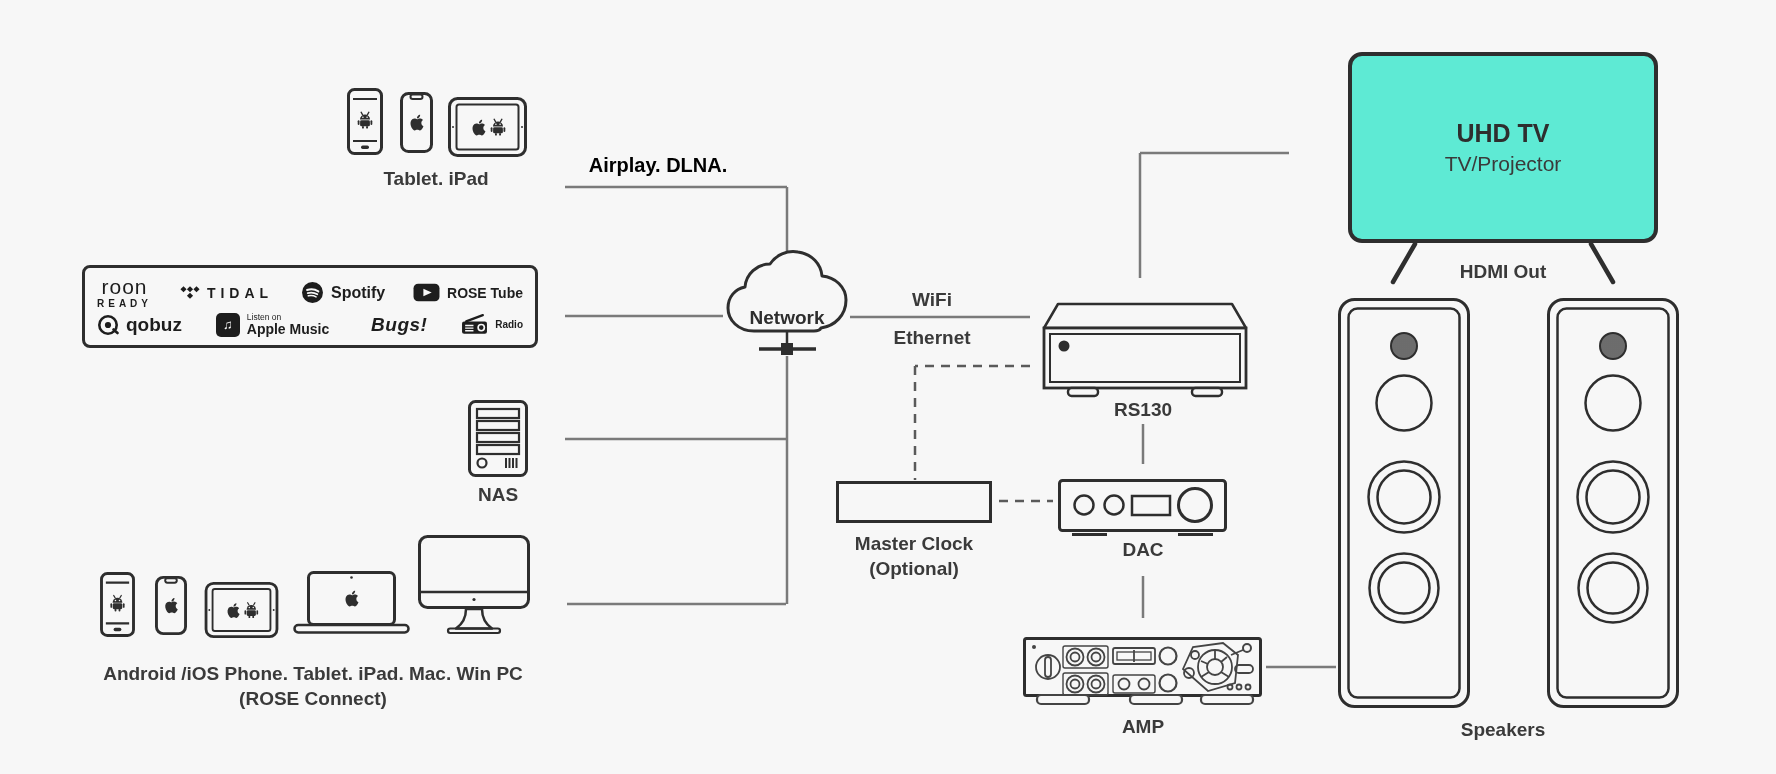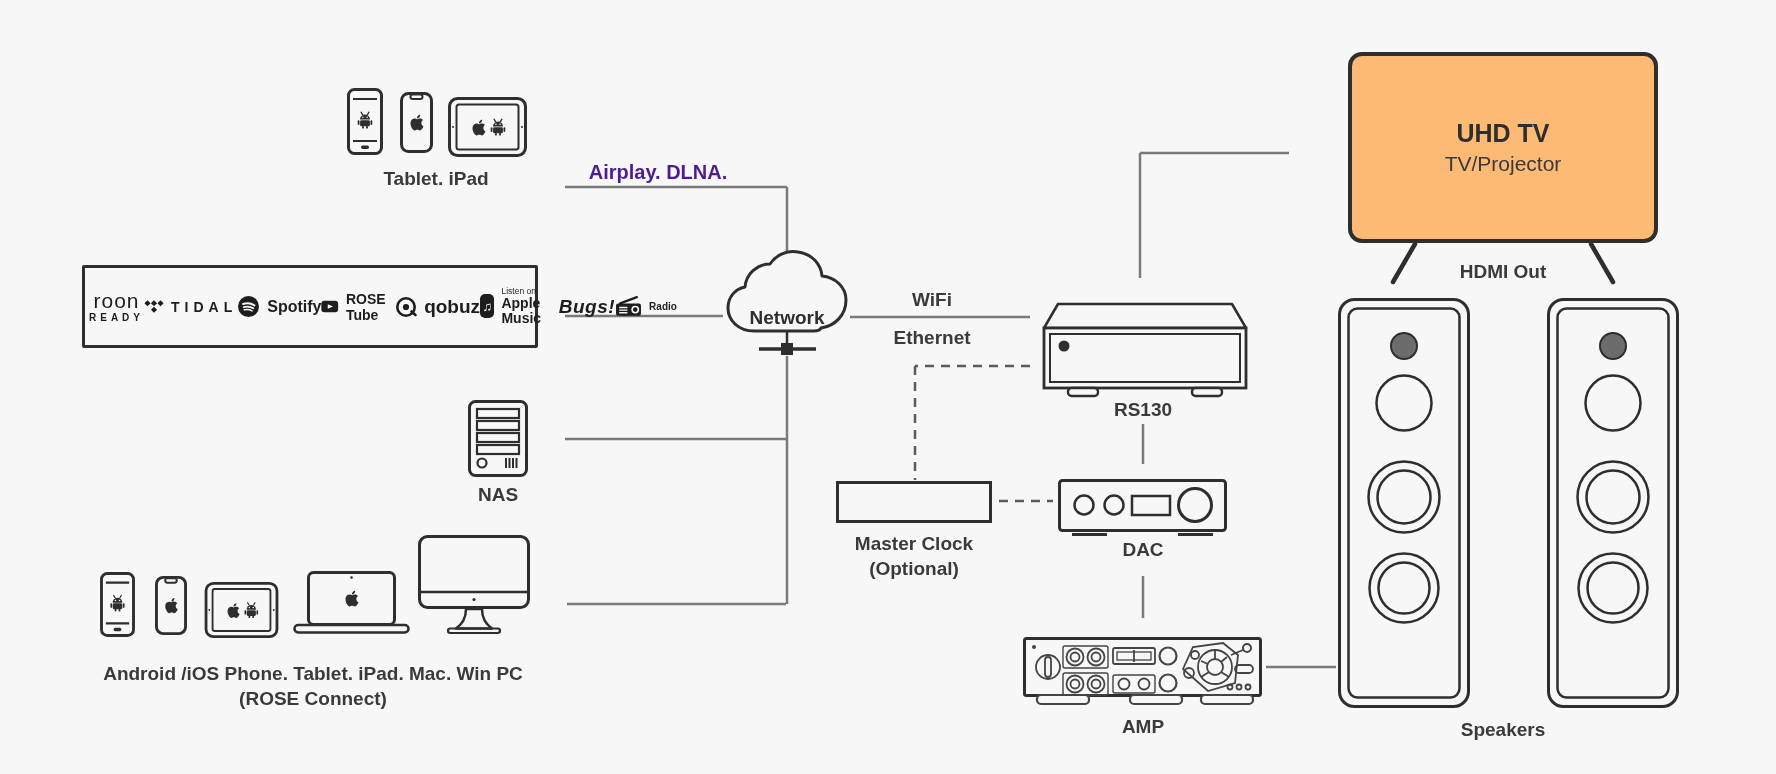--- a/index.html
+++ b/index.html
@@ -1,31 +1,31 @@
 <!DOCTYPE html>
 <html><head>
 <meta charset="utf-8">
 <style>
   html,body{margin:0;padding:0;background:#f7f7f7;}
   #canvas{position:relative;width:1776px;height:774px;background:#f7f7f7;overflow:hidden;
           font-family:"Liberation Sans",sans-serif;color:#3a3a3a;}
   .abs{position:absolute;}
   .lbl{font-size:19px;font-weight:700;line-height:25px;text-align:center;color:#3a3a3a;white-space:nowrap;}
   .lbl .sub{display:block;}
-  .orange{color:#4c1d95;margin-top:7px;}
+  .orange{color:#000000;}
   .overlay{position:absolute;left:0;top:0;z-index:1;}
   .node{z-index:2;}
   
   .box{box-sizing:border-box;border:3px solid #2e2e2e;background:#f7f7f7;}
-  .tvbox{box-sizing:border-box;border:4px solid #2e2e2e;border-radius:14px;background:#fdba74;
+  .tvbox{box-sizing:border-box;border:4px solid #2e2e2e;border-radius:14px;background:#5eead4;
          display:flex;flex-direction:column;align-items:center;justify-content:center;gap:4px;}
   .tv-title{font-size:25px;font-weight:700;color:#2e2e2e;}
   .tv-sub{font-size:21px;font-weight:400;color:#3a3a3a;}
   
-  .svcbox{display:flex;justify-content:space-evenly;padding:5px 4px;border-radius:2px;}
+  .svcbox{display:flex;flex-direction:column;justify-content:space-evenly;padding:5px 12px;border-radius:8px;}
   .svcrow{display:flex;align-items:center;justify-content:space-between;}
   .svc{display:flex;align-items:center;gap:7px;color:#1d1d1d;}
   .roon{display:flex;flex-direction:column;align-items:center;line-height:1;}
   .roon-main{font-size:21px;font-weight:500;letter-spacing:1px;}
   .roon-sub{font-size:10px;font-weight:700;letter-spacing:4px;margin-top:2px;}
   .tidal-text{font-size:14px;font-weight:700;letter-spacing:5px;}
   .spotify-text{font-size:16px;font-weight:700;text-align:center;}
   .rose-text{font-size:14px;font-weight:700;}
   .qobuz-text{font-size:19px;font-weight:600;}
   .am{display:flex;flex-direction:column;line-height:1.05;}

